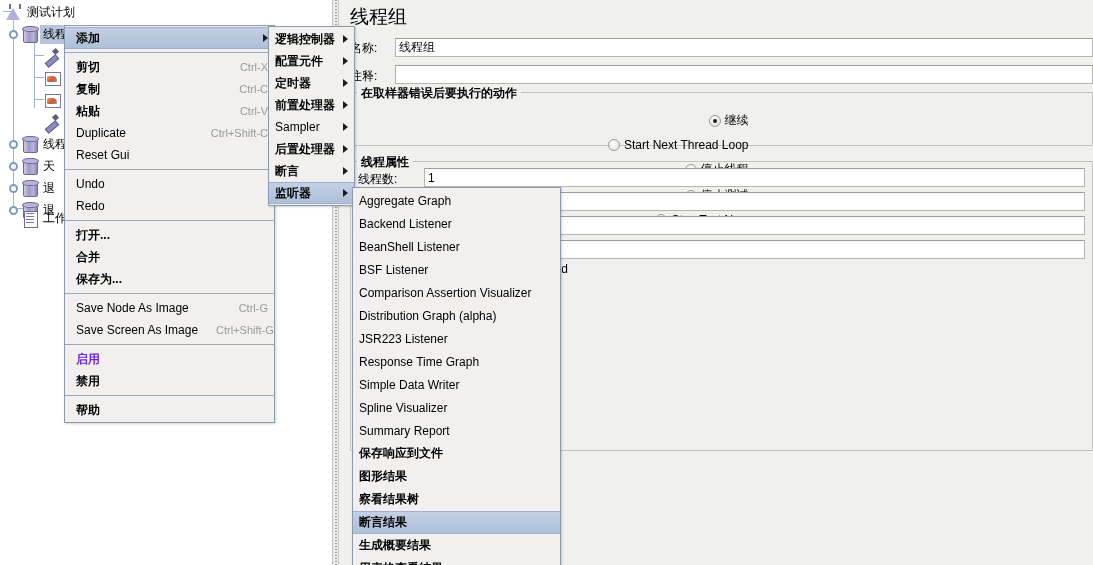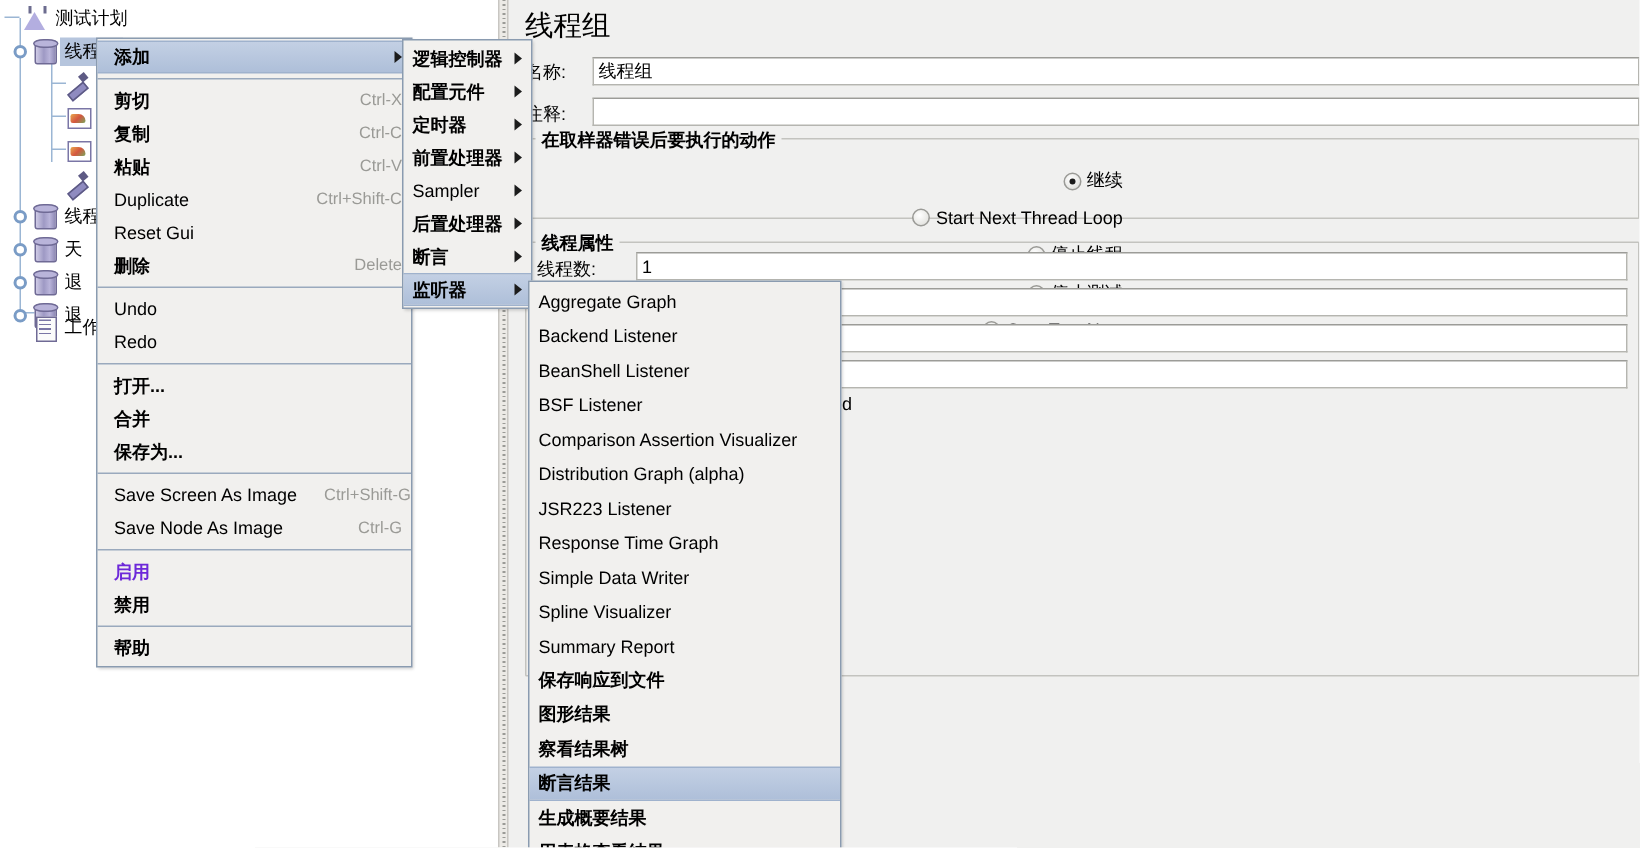--- a/index.html
+++ b/index.html
@@ -335,21 +335,21 @@
 
   <div id="tree-panel">
     <div class="vline" style="left:13px; top:12px; height:196px;"></div>
     <div class="vline" style="left:34px; top:34px; height:74px;"></div>
     <div class="hline" style="left:3px; top:11px; width:10px;"></div>
     <div class="hline" style="left:34px; top:55px; width:10px;"></div>
     <div class="hline" style="left:34px; top:77px; width:10px;"></div>
     <div class="hline" style="left:34px; top:99px; width:10px;"></div>
     <div class="hline" style="left:13px; top:208px; width:10px;"></div>
 
-    <div class="tree-row" style="top:1px; left:14px;">
+    <div class="tree-row" style="top:1px; left:4px;">
       <span class="ico ico-flask"></span>
       <span class="tree-label">测试计划</span>
     </div>
 
     <div class="tree-row" style="top:23px; left:9px;">
       <span class="tree-handle"></span>
       <span class="ico ico-spool"></span>
       <span class="tree-label selected">线程组</span>
     </div>
 
@@ -483,49 +483,45 @@
         <span class="mi-label">粘贴</span>
         <span class="mi-accel">Ctrl-V</span>
       </div>
       <div class="menu-item">
         <span class="mi-label">Duplicate</span>
         <span class="mi-accel">Ctrl+Shift-C</span>
       </div>
       <div class="menu-item">
         <span class="mi-label">Reset Gui</span>
       </div>
-      <div class="menu-item bold">
-        <span class="mi-label">删除</span>
-        <span class="mi-accel">Delete</span>
-      </div>
       <div class="menu-sep"></div>
       <div class="menu-item disabled">
         <span class="mi-label">Undo</span>
       </div>
       <div class="menu-item disabled">
         <span class="mi-label">Redo</span>
       </div>
       <div class="menu-sep"></div>
       <div class="menu-item bold">
         <span class="mi-label">打开...</span>
       </div>
       <div class="menu-item bold">
         <span class="mi-label">合并</span>
       </div>
       <div class="menu-item bold">
         <span class="mi-label">保存为...</span>
       </div>
       <div class="menu-sep"></div>
       <div class="menu-item">
+        <span class="mi-label">Save Node As Image</span>
+        <span class="mi-accel">Ctrl-G</span>
+      </div>
+      <div class="menu-item">
         <span class="mi-label">Save Screen As Image</span>
         <span class="mi-accel">Ctrl+Shift-G</span>
-      </div>
-      <div class="menu-item">
-        <span class="mi-label">Save Node As Image</span>
-        <span class="mi-accel">Ctrl-G</span>
       </div>
       <div class="menu-sep"></div>
       <div class="menu-item bold disabled">
         <span class="mi-label">启用</span>
       </div>
       <div class="menu-item bold">
         <span class="mi-label">禁用</span>
       </div>
       <div class="menu-sep"></div>
       <div class="menu-item bold">

